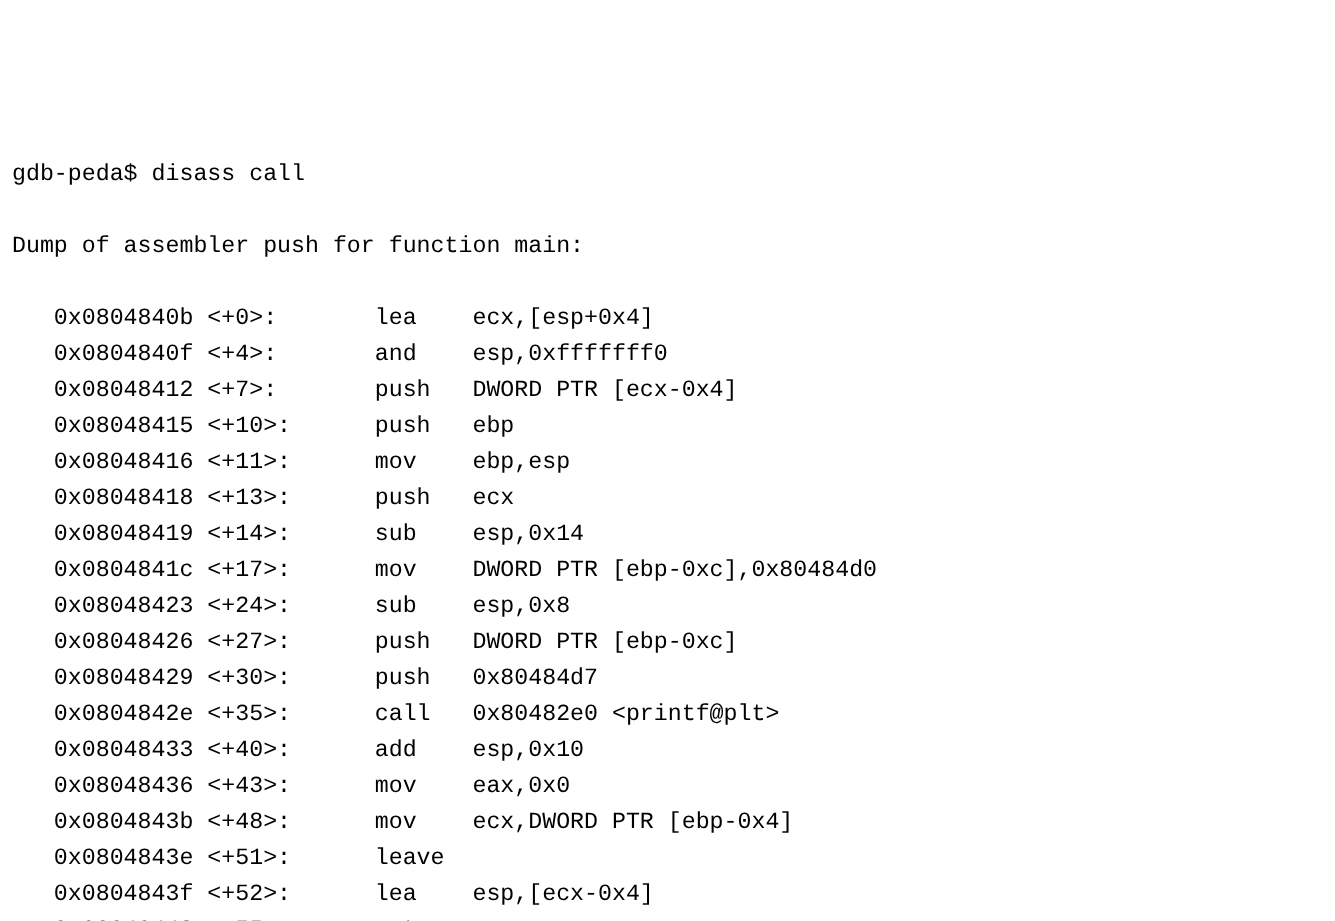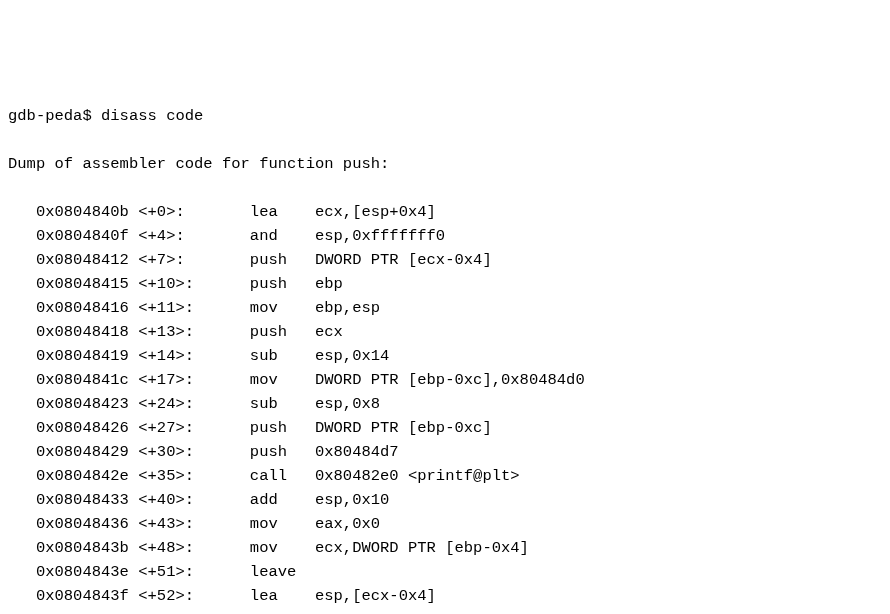--- a/index.html
+++ b/index.html
@@ -15,19 +15,19 @@
     }
     .line {
       white-space: pre;
     }
   </style>
 </head>
 <body>
 
 
 
-<div class="line">gdb-peda$ disass code</div>
-<div class="line">Dump of assembler code for function push:</div>
+<div class="line">gdb-peda$ disass call</div>
+<div class="line">Dump of assembler push for function main:</div>
 <div id="asm-body"><div class="line">   0x0804840b &lt;+0&gt;:       lea    ecx,[esp+0x4]</div><div class="line">   0x0804840f &lt;+4&gt;:       and    esp,0xfffffff0</div><div class="line">   0x08048412 &lt;+7&gt;:       push   DWORD PTR [ecx-0x4]</div><div class="line">   0x08048415 &lt;+10&gt;:      push   ebp</div><div class="line">   0x08048416 &lt;+11&gt;:      mov    ebp,esp</div><div class="line">   0x08048418 &lt;+13&gt;:      push   ecx</div><div class="line">   0x08048419 &lt;+14&gt;:      sub    esp,0x14</div><div class="line">   0x0804841c &lt;+17&gt;:      mov    DWORD PTR [ebp-0xc],0x80484d0</div><div class="line">   0x08048423 &lt;+24&gt;:      sub    esp,0x8</div><div class="line">   0x08048426 &lt;+27&gt;:      push   DWORD PTR [ebp-0xc]</div><div class="line">   0x08048429 &lt;+30&gt;:      push   0x80484d7</div><div class="line">   0x0804842e &lt;+35&gt;:      call   0x80482e0 &lt;printf@plt&gt;</div><div class="line">   0x08048433 &lt;+40&gt;:      add    esp,0x10</div><div class="line">   0x08048436 &lt;+43&gt;:      mov    eax,0x0</div><div class="line">   0x0804843b &lt;+48&gt;:      mov    ecx,DWORD PTR [ebp-0x4]</div><div class="line">   0x0804843e &lt;+51&gt;:      leave  </div><div class="line">   0x0804843f &lt;+52&gt;:      lea    esp,[ecx-0x4]</div><div class="line">   0x08048442 &lt;+55&gt;:      ret    </div></div>
 
 
 
 
 
 </body></html>

